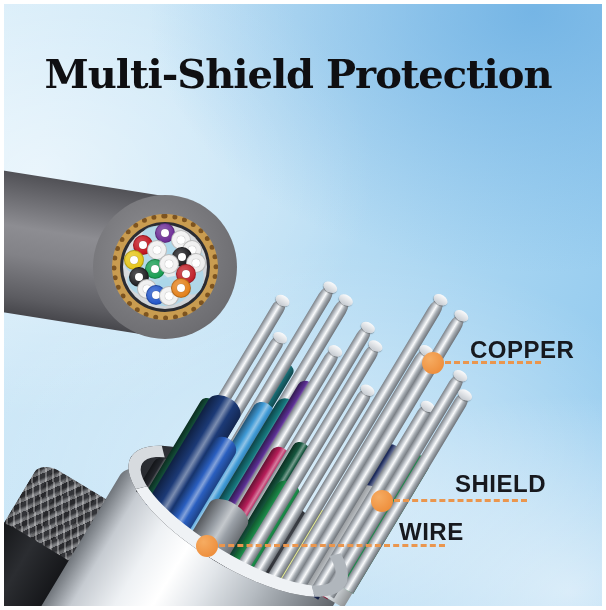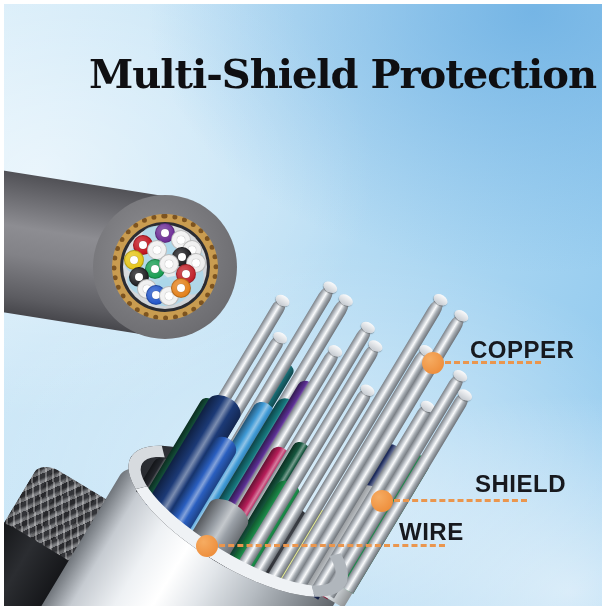--- a/index.html
+++ b/index.html
@@ -5,21 +5,21 @@
   html,body{margin:0;padding:0;background:#fff;}
   .stage{position:relative;width:606px;height:610px;overflow:hidden;background:#fff;
          font-family:"Liberation Sans",sans-serif;}
   .sky{position:absolute;inset:0;
     background:
       radial-gradient(ellipse 620px 420px at 88% 2%, rgba(104,173,226,.8), rgba(104,173,226,0) 62%),
       radial-gradient(ellipse 520px 380px at 6% 28%, rgba(255,255,255,.55), rgba(255,255,255,0) 65%),
       radial-gradient(ellipse 520px 330px at 55% 80%, rgba(255,255,255,.5), rgba(255,255,255,0) 72%),
       radial-gradient(ellipse 420px 280px at 94% 97%, rgba(225,240,250,.85), rgba(225,240,250,0) 70%),
       linear-gradient(108deg,#d6ecf9 0%,#badef4 48%,#8ec8ee 100%);}
-  .page-title{position:absolute;left:0;top:50px;width:596px;margin:0;text-align:right;
+  .page-title{position:absolute;left:0;top:50px;width:596px;margin:0;text-align:center;
     font-family:"DejaVu Serif",serif;font-weight:700;font-size:40px;letter-spacing:-1px;color:#0f0f12;}
   .page-subtitle{position:absolute;left:0;top:118px;width:600px;margin:0;text-align:center;
     font-family:"Liberation Sans",sans-serif;font-weight:700;font-size:33px;letter-spacing:.5px;color:#e2212a;}
 
   
   .cable-body{position:absolute;left:-34px;top:197px;width:204px;height:140px;
     transform:rotate(9deg);transform-origin:199px 70px;
     background:linear-gradient(180deg,#515156 0%,#8d8d92 38%,#828287 58%,#5c5c61 88%,#47474c 100%);}
   .cable-face{position:absolute;left:93px;top:195px;width:144px;height:144px;}
   .face-jacket{position:absolute;inset:0;border-radius:50%;
@@ -211,20 +211,20 @@
       </div>
     <div class="b-lip"></div>
   </div>
 
   <div id="callouts">
       <div class="co-dot" style="left: 422px; top: 352px;"></div>
       <div class="co-line" style="left: 445px; top: 361px; width: 96px;"></div>
       <div class="co-label" style="left: 470px; top: 336px;">COPPER</div>
       <div class="co-dot" style="left: 371px; top: 490px;"></div>
       <div class="co-line" style="left: 394px; top: 499px; width: 133px;"></div>
-      <div class="co-label" style="left: 455px; top: 470px; margin-left: 20px;">SHIELD</div>
+      <div class="co-label" style="left: 455px; top: 470px;">SHIELD</div>
       <div class="co-dot" style="left: 196px; top: 535px;"></div>
       <div class="co-line" style="left: 219px; top: 544px; width: 226px;"></div>
       <div class="co-label" style="left: 399px; top: 518px;">WIRE</div>
     </div>
 
   <div class="frame"></div>
 </div>
 
 </body></html>

